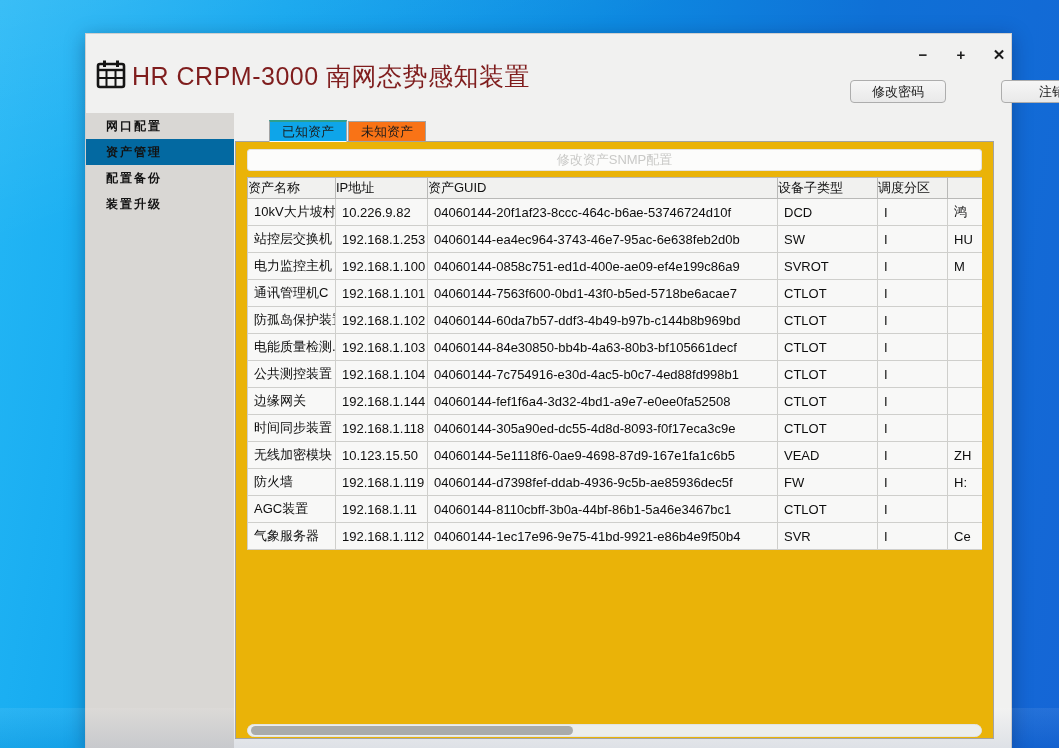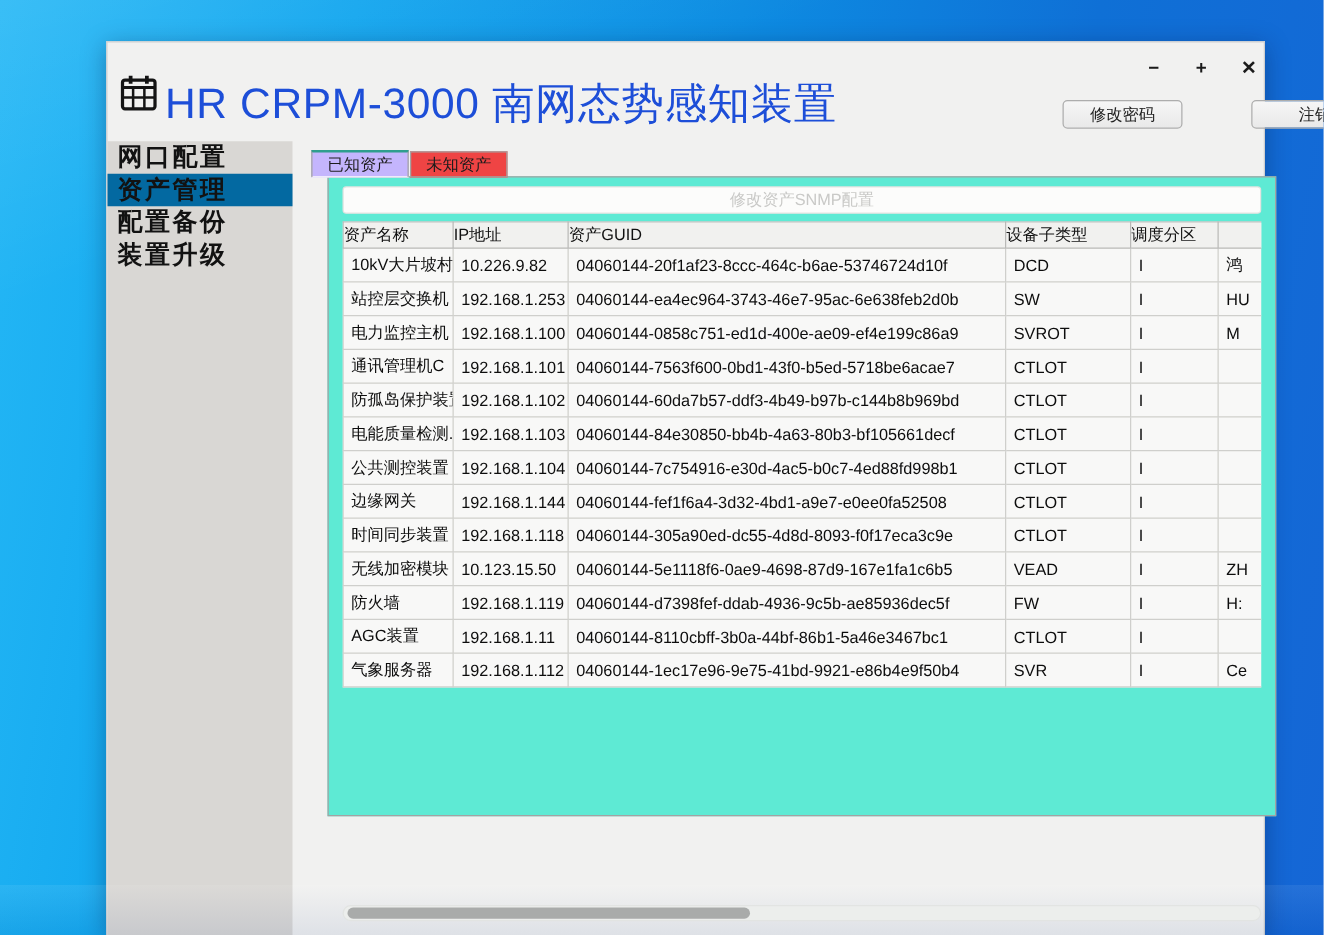--- a/index.html
+++ b/index.html
@@ -21,62 +21,62 @@
   
   .window {
     position:absolute; left:85px; top:33px; width:927px; height:715px;
     background:#f1f1f0; border:1px solid #cfcfcf; border-bottom:none;
     box-shadow:0 4px 18px rgba(0,20,60,.35);
   }
 
   
   .app-icon { position:absolute; left:10px; top:25px; width:30px; height:30px; }
   .app-title {
-    position:absolute; left:46px; top:26px; font-size:34px; font-weight:500;
-    color:#1d4ed8; letter-spacing:.5px; white-space:nowrap;
+    position:absolute; left:46px; top:26px; font-size:25px; font-weight:500;
+    color:#7f1d1d; letter-spacing:.5px; white-space:nowrap;
   }
   .window-controls { position:absolute; left:818px; top:8px; display:flex; }
   .winbtn {
     width:38px; height:26px; text-align:center; line-height:26px;
     font-size:15px; font-weight:700; color:#1b1b1b; cursor:default;
   }
 
   .hdr-btn {
     position:absolute; top:46px; height:23px; font-size:13px; color:#222;
     background:linear-gradient(#f6f6f6,#e9e9e9);
     border:1px solid #adadad; border-radius:4px; text-align:center; line-height:21px;margin-left:44px;
   }
   .hdr-btn.pwd { left:720px; width:96px; }
   .hdr-btn.logout { left:871px; width:102px; }
 
   
   .sidebar { position:absolute; left:0; top:79px; width:148px; bottom:0; background:#d9d7d4; }
   .side-item {
-    height:26px; line-height:26px; padding-left:8px;
-    font-size:20px; font-weight:700; color:#121212; letter-spacing:2px;
+    height:26px; line-height:26px; padding-left:20px;
+    font-size:12px; font-weight:700; color:#121212; letter-spacing:2px;
     font-family:"Liberation Serif","DejaVu Serif",serif;
     white-space:nowrap; cursor:default;
   }
   .side-item.active { background:#0369a1; }
 
   
   .tabs { position:absolute; left:163px; top:87px; display:flex; z-index:3; }
   .tab {
     height:21px; line-height:19px; padding:0 12px; font-size:13px; color:#1c1c1c;
-    border:1px solid #a3a3a3; background:#ef4444; margin-right:1px; white-space:nowrap;
+    border:1px solid #a3a3a3; background:#f97316; margin-right:1px; white-space:nowrap;
   }
   .tab.active {
-    background:#c4b5fd; border-top:2px solid #2e9e8e; border-bottom:1px solid #fbfbfa;
-    height:22px; margin-top:-1px;
+    background:#0ea5e9; border-top:2px solid #2e9e8e; border-bottom:1px solid #fbfbfa;
+    height:22px; margin-top:-1px;margin-left:20px;
   }
 
   
   .panel {
-    position:absolute; left:176px; top:107px; width:759px; height:512px;
-    background:#5eead4; border:1px solid #a3a3a3; z-index:2;
+    position:absolute; left:149px; top:107px; width:759px; height:598px;
+    background:#eab308; border:1px solid #a3a3a3; z-index:2;
   }
   .snmp-btn {
     position:absolute; left:11px; top:7px; width:735px; height:22px;
     background:#fcfcfb; border:1px solid #e3e3e1; border-radius:3px;
     font-size:13px; color:#c9c9c7; text-align:center; line-height:20px;
   }
 
   .table-wrap { position:absolute; left:11px; top:35px; width:735px; height:408px; overflow:hidden; }
   table { border-collapse:collapse; table-layout:fixed; width:900px; background:#f8f8f7; }
   col.c0{width:88px} col.c1{width:92px} col.c2{width:350px}

